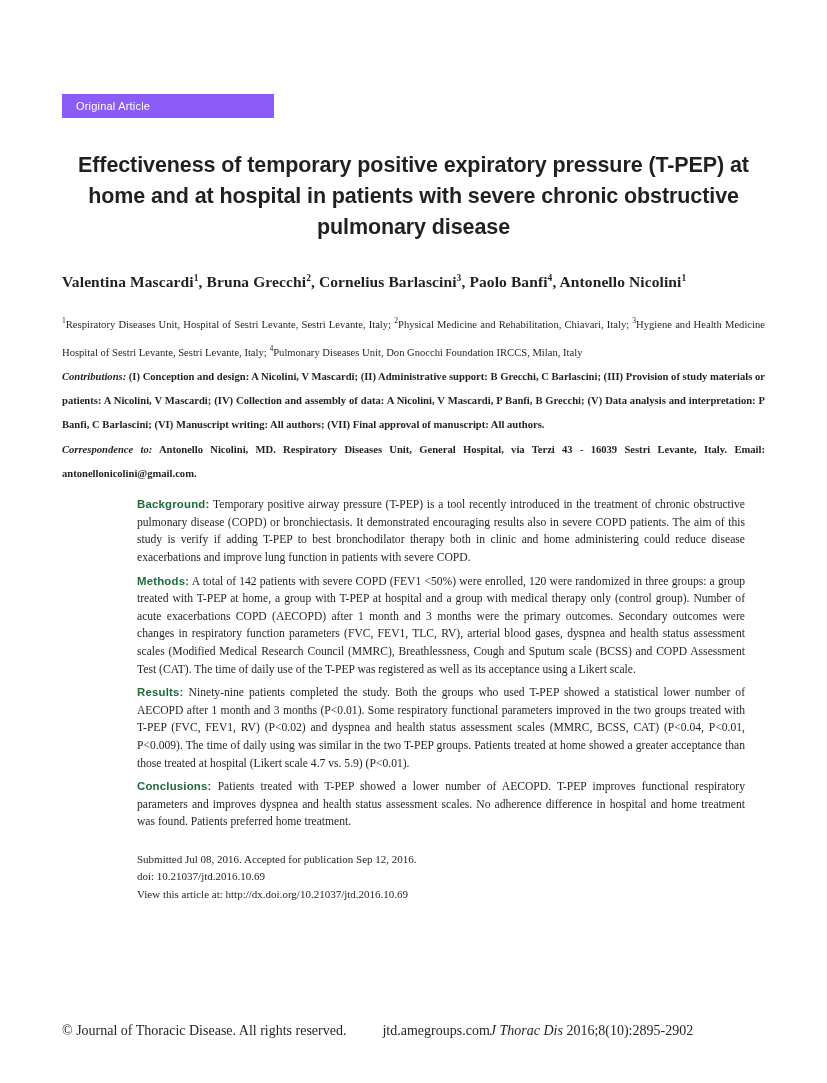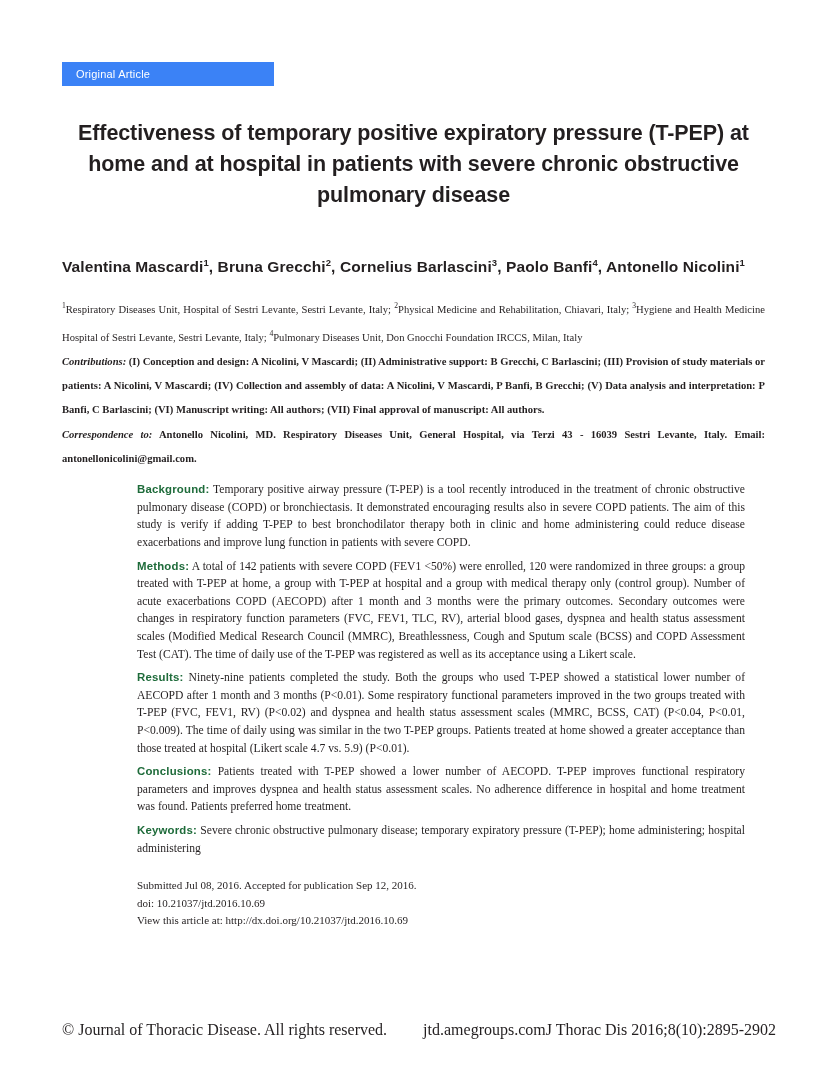--- a/index.html
+++ b/index.html
@@ -21,46 +21,47 @@
     height: 1083px;
     box-sizing: border-box;
     padding: 0 62px;
   }
   
   .badge-row {
     padding-top: 62px;
   }
   .badge {
     display: inline-block;
-    background: #3b82f6;
+    background: #8b5cf6;
     color: #ffffff;
     font-family: "Liberation Sans", sans-serif;
     font-size: 11px;
     letter-spacing: 0.2px;
     padding: 6px 14px 6px 14px;
     min-width: 212px;
     box-sizing: border-box;
+    margin-top: 32px;
   }
   
   .title {
     font-family: "Liberation Sans", sans-serif;
     font-size: 21.5px;
     line-height: 31px;
     font-weight: bold;
     color: #231f20;
     margin-top: 32px;
     letter-spacing: -0.1px;
     text-align: center;
   }
   
   .authors {
-    font-family: Liberation Sans, sans-serif;
+    font-family: Liberation Serif, serif;
     font-size: 15.5px;
     font-weight: bold;
-    margin-top: 46px;
+    margin-top: 30px;
     letter-spacing: 0.1px;
   }
   .authors sup {
     font-size: 9.5px;
     font-weight: bold;
     vertical-align: super;
   }
   
   .affil {
     font-size: 10.6px;
@@ -122,38 +123,38 @@
   .doi-link {
     color: #231f20;
     text-decoration: none;
   }
   
   .footer {
     position: absolute;
     left: 62px;
     right: 62px;
     bottom: 44px;
-    font-size: 16px;
+    font-size: 14px;
     display: flex;
-    justify-content: space-between;
     align-items: baseline;
   }
   .footer .f-center {
     text-align: center;
     flex: 0 0 auto;
     margin-left: 36px;
   }
   .footer .f-right {
     text-align: right;
     flex: 0 0 auto;
   }
   .footer .f-left {
     flex: 0 0 auto;
   }
   .jt {
+    font-style: italic;
   }
 </style>
 </head>
 <body>
 
 <div class="page">
 
   <div class="badge-row">
     <span class="badge">Original Article</span>
   </div>
@@ -173,21 +174,20 @@
     <p><span class="lead">Contributions:</span><span> (I) Conception and design: A Nicolini, V Mascardi; (II) Administrative support: B Grecchi, C Barlascini; (III) Provision of study materials or patients: A Nicolini, V Mascardi; (IV) Collection and assembly of data: A Nicolini, V Mascardi, P Banfi, B Grecchi; (V) Data analysis and interpretation: P Banfi, C Barlascini; (VI) Manuscript writing: All authors; (VII) Final approval of manuscript: All authors.</span></p>
     <p><span class="lead">Correspondence to:</span><span> Antonello Nicolini, MD. Respiratory Diseases Unit, General Hospital, via Terzi 43 - 16039 Sestri Levante, Italy. Email: antonellonicolini@gmail.com.</span></p>
   </div>
 
   <div class="abstract">
     <p><span class="abs-label">Background:</span><span> Temporary positive airway pressure (T-PEP) is a tool recently introduced in the treatment of chronic obstructive pulmonary disease (COPD) or bronchiectasis. It demonstrated encouraging results also in severe COPD patients. The aim of this study is verify if adding T-PEP to best bronchodilator therapy both in clinic and home administering could reduce disease exacerbations and improve lung function in patients with severe COPD.</span></p>
     <p><span class="abs-label">Methods:</span><span> A total of 142 patients with severe COPD (FEV1 &lt;50%) were enrolled, 120 were randomized in three groups: a group treated with T-PEP at home, a group with T-PEP at hospital and a group with medical therapy only (control group). Number of acute exacerbations COPD (AECOPD) after 1 month and 3 months were the primary outcomes. Secondary outcomes were changes in respiratory function parameters (FVC, FEV1, TLC, RV), arterial blood gases, dyspnea and health status assessment scales (Modified Medical Research Council (MMRC), Breathlessness, Cough and Sputum scale (BCSS) and COPD Assessment Test (CAT). The time of daily use of the T-PEP was registered as well as its acceptance using a Likert scale.</span></p>
     <p><span class="abs-label">Results:</span><span> Ninety-nine patients completed the study. Both the groups who used T-PEP showed a statistical lower number of AECOPD after 1 month and 3 months (P&lt;0.01). Some respiratory functional parameters improved in the two groups treated with T-PEP (FVC, FEV1, RV) (P&lt;0.02) and dyspnea and health status assessment scales (MMRC, BCSS, CAT) (P&lt;0.04, P&lt;0.01, P&lt;0.009). The time of daily using was similar in the two T-PEP groups. Patients treated at home showed a greater acceptance than those treated at hospital (Likert scale 4.7 vs. 5.9) (P&lt;0.01).</span></p>
     <p><span class="abs-label">Conclusions:</span><span> Patients treated with T-PEP showed a lower number of AECOPD. T-PEP improves functional respiratory parameters and improves dyspnea and health status assessment scales. No adherence difference in hospital and home treatment was found. Patients preferred home treatment.</span></p>
 
-    <p class="keywords"><span class="kw-label">Keywords:</span><span> Severe chronic obstructive pulmonary disease; temporary expiratory pressure (T-PEP); home administering; hospital administering</span></p>
 
     <div class="submitted">
       <div>Submitted Jul 08, 2016. Accepted for publication Sep 12, 2016.</div>
       <div>doi: 10.21037/jtd.2016.10.69</div>
       <div><span>View this article at: </span><a class="doi-link" href="#">http://dx.doi.org/10.21037/jtd.2016.10.69</a></div>
     </div>
   </div>
 
   <div class="footer">
     <div class="f-left">© Journal of Thoracic Disease. All rights reserved.</div>

